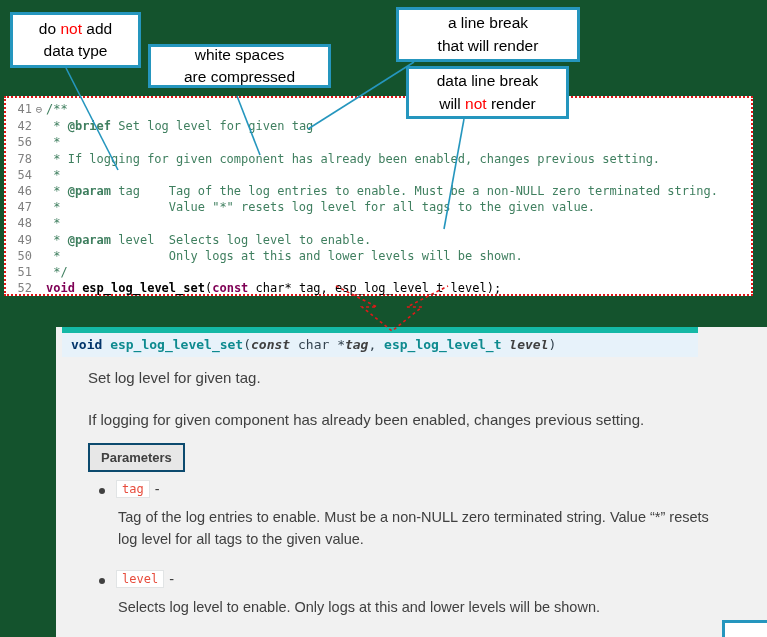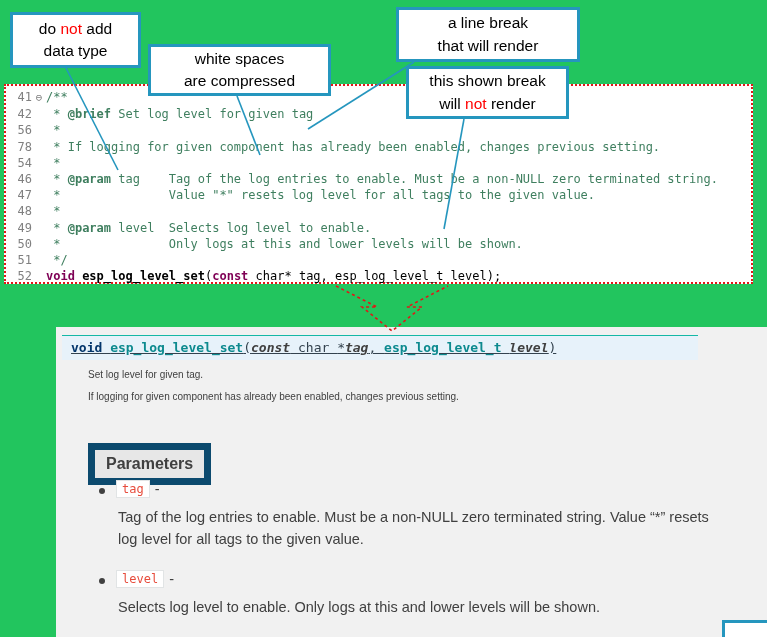--- a/index.html
+++ b/index.html
@@ -1,62 +1,62 @@
 <!DOCTYPE html>
 <html><head>
 <meta charset="utf-8">
 <style>
   * { margin:0; padding:0; box-sizing:border-box; }
   body { background:#fff; font-family:"Liberation Sans", sans-serif; }
-  .stage { position:relative; width:767px; height:637px; background:#22c55e; overflow:hidden; }
+  .stage { position:relative; width:767px; height:637px; background:#14532d; overflow:hidden; }
 
   
   .callout { position:absolute; background:#fff; border:3px solid #2596be; z-index:10;
              display:flex; flex-direction:column; justify-content:center; align-items:center;
              text-align:center; font-size:15.5px; line-height:1.45; color:#000; }
   .red { color:#ff0000; }
   .c1 { left:10px;  top:12px; width:131px; height:56px; }
-  .c2 { left:148px; top:44px; width:183px; height:52px; }
+  .c2 { left:148px; top:44px; width:183px; height:44px; }
   .c3 { left:396px; top:7px;  width:184px; height:55px; }
   .c4 { left:406px; top:66px; width:163px; height:53px; }
   .callout-cut { position:absolute; left:722px; top:620px; width:60px; height:30px;
                  border:3px solid #2596be; background:#fff; z-index:10; }
 
   
-  .code-frame { position:absolute; left:4px; top:84px; width:749px; height:200px;
+  .code-frame { position:absolute; left:4px; top:96px; width:749px; height:200px;
                 border:2px dotted #e01818; background:#fff; z-index:2; padding-top:3px; }
   .cl { white-space:pre; font-family:"DejaVu Sans Mono","Liberation Mono",monospace;
         font-size:12px; line-height:16.2px; }
   .ln   { display:inline-block; width:26px; text-align:right; color:#808080; }
   .fold { display:inline-block; width:14px; text-align:center; color:#808080; font-size:11px; }
   .cm  { color:#3f7f5f; }
   .cmt { color:#3f7f5f; font-weight:bold;text-align:center; }
   .kw  { color:#7f0055; font-weight:bold; }
   .fn  { color:#000; font-weight:bold; }
   .ct  { color:#000; }
 
   svg.overlay { position:absolute; left:0; top:0; z-index:6; pointer-events:none; }
 
   
   .docs { position:absolute; left:56px; top:327px; width:711px; height:310px;
           background:#f1f1f1; z-index:1; color:#404040; }
-  .sig { position:absolute; left:6px; top:8px; width:636px; background:#e7f2fa;
-         border-top:1px solid #14b8a6; padding:4px 9px 5px;
-         font-family:"DejaVu Sans Mono","Liberation Mono",monospace; font-size:13px; color:#33424e;text-decoration:underline; }
+  .sig { position:absolute; left:6px; top:0; width:636px; background:#e7f2fa;
+         border-top:6px solid #14b8a6; padding:4px 9px 5px;
+         font-family:"DejaVu Sans Mono","Liberation Mono",monospace; font-size:13px; color:#33424e; }
   .s-kw   { color:#04366b; font-weight:bold; }
   .s-name { color:#0d8a8f; font-weight:bold; }
   .s-kwit { color:#404040; font-weight:bold; font-style:italic; }
   .s-type { color:#0d8a8f; font-weight:bold; }
   .s-param{ color:#404040; font-weight:bold; font-style:italic; }
-  .docs p { font-size:10px; }
+  .docs p { font-size:15px; }
   .p1 { position:absolute; left:32px; top:42px; }
-  .p2 { position:absolute; left:32px; top:64px; }
+  .p2 { position:absolute; left:32px; top:84px; }
   .params-label { position:absolute; left:32px; top:116px; background:#e7e7e7;
-                  border:7px solid #0c4a6e; padding:5px 11px; font-weight:bold;
-                  font-size:16px; color:#404040; }
+                  border:2px solid #0c4a6e; padding:5px 11px; font-weight:bold;
+                  font-size:13px; color:#404040; }
   .bullet { position:absolute; width:6px; height:6px; border-radius:50%; background:#404040; }
   .bu1 { left:43px; top:161px; }
   .bu2 { left:43px; top:251px; }
   .param-head { position:absolute; display:flex; align-items:center; }
   .ph1 { left:60px; top:153px; }
   .ph2 { left:60px; top:243px; }
   .chip { font-family:"DejaVu Sans Mono","Liberation Mono",monospace; font-size:12px;
           color:#e74c3c; background:#fff; border:1px solid #e1e4e5; padding:1px 5px; }
   .sep { font-size:14.5px; color:#404040; margin-left:5px; }
   .pdesc { position:absolute; font-size:14.5px; line-height:22px; width:604px; }
@@ -74,21 +74,21 @@
   </div>
   <div class="callout c2">
     <div><span>white spaces</span></div>
     <div><span>are  compressed</span></div>
   </div>
   <div class="callout c3">
     <div><span>a line break</span></div>
     <div><span>that will render</span></div>
   </div>
   <div class="callout c4">
-    <div><span>this shown break</span></div>
+    <div><span>data line break</span></div>
     <div><span>will </span><span class="red">not</span><span> render</span></div>
   </div>
 
   <div class="code-frame">
     <div id="code-lines">
         <div class="cl"><span class="ln">41</span><span class="fold">⊖</span><span class="ct"><span class="cm">/**</span></span></div>
         <div class="cl"><span class="ln">42</span><span class="fold"></span><span class="ct"><span class="cm"> * </span><span class="cmt">@brief</span><span class="cm"> Set log level for given tag</span></span></div>
         <div class="cl"><span class="ln">56</span><span class="fold"></span><span class="ct"><span class="cm"> *</span></span></div>
         <div class="cl"><span class="ln">78</span><span class="fold"></span><span class="ct"><span class="cm"> * If logging for given component has already been enabled, changes previous setting.</span></span></div>
         <div class="cl"><span class="ln">54</span><span class="fold"></span><span class="ct"><span class="cm"> *</span></span></div>

